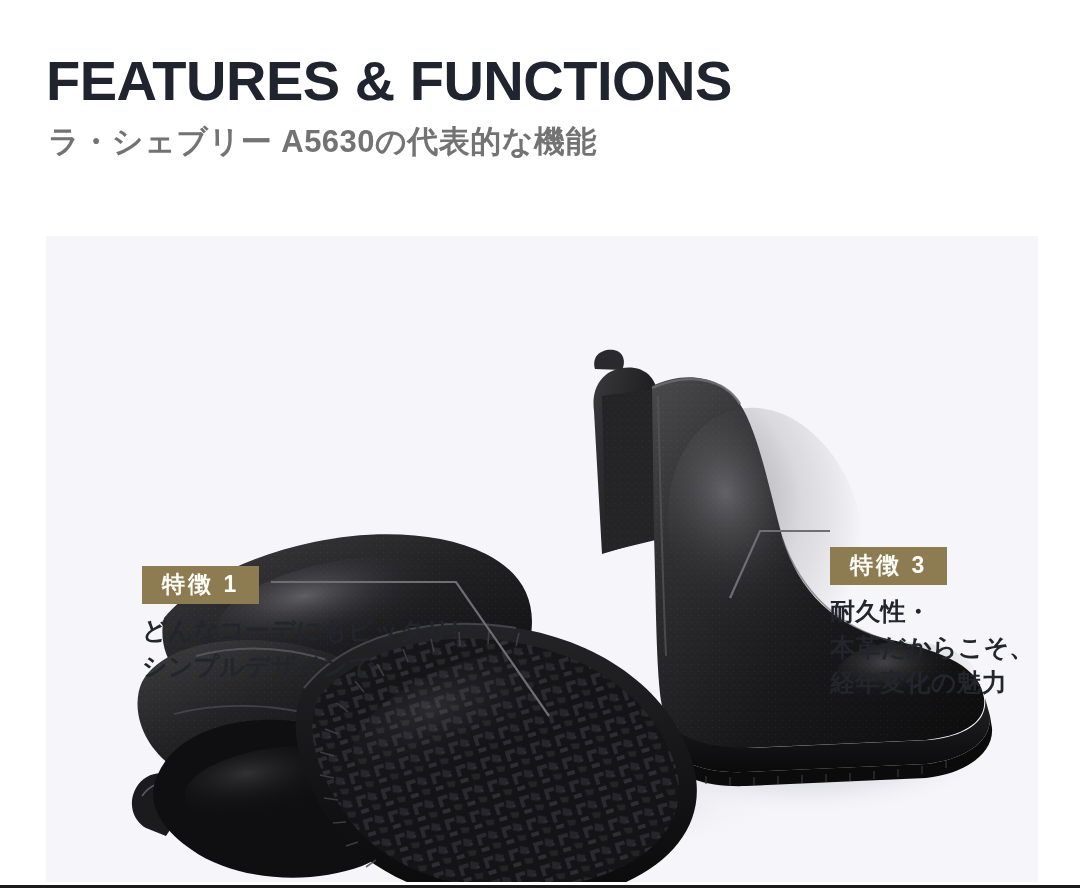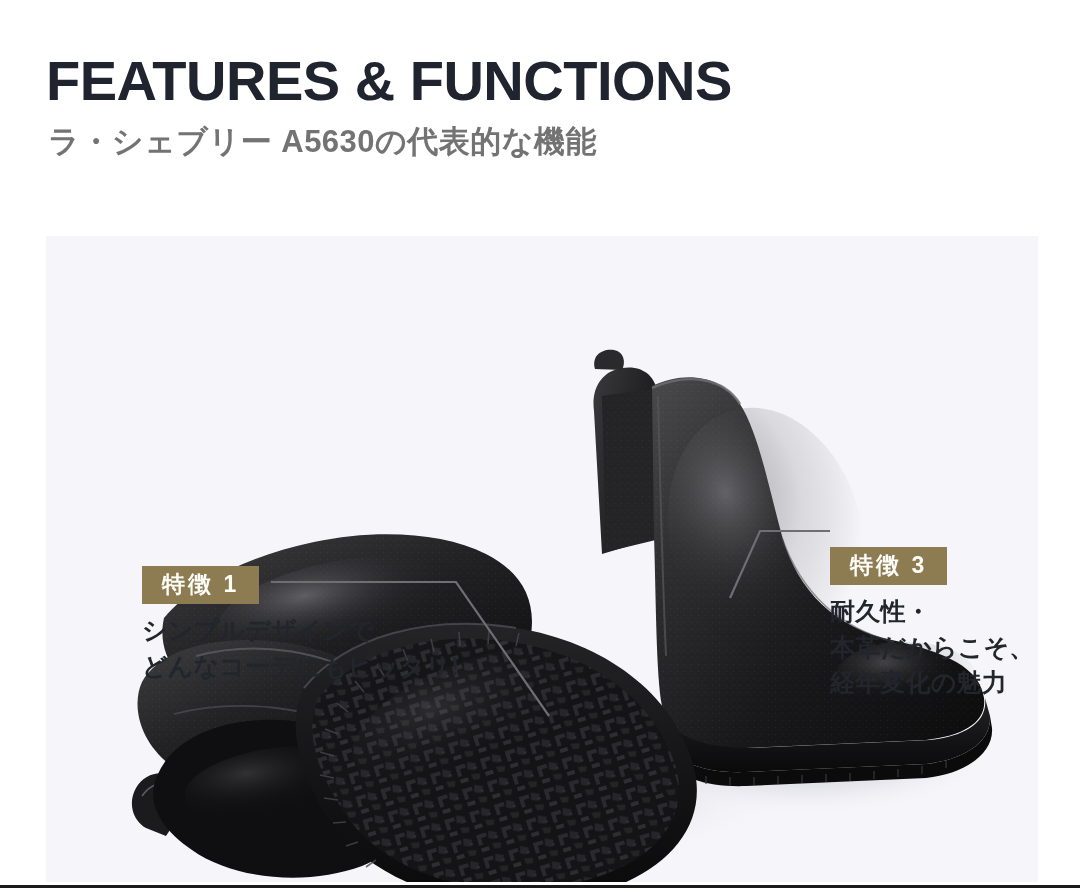--- a/index.html
+++ b/index.html
@@ -341,22 +341,22 @@
         </g>
 
         <path d="M258 452 C 300 400, 382 378, 470 392" fill="none" stroke="#5c5c63" stroke-width="2" opacity="0.6"></path>
       </g>
     </svg>
   </div>
 
   <div class="callout" id="callout-1">
     <div class="callout-badge">特徴 1</div>
     <div class="callout-body">
+      <span>どんなコーデにもピッタリ!</span>
       <span>シンプルデザインで</span>
-      <span>どんなコーデにもピッタリ!</span>
     </div>
   </div>
 
   <div class="callout" id="callout-3">
     <div class="callout-badge">特徴 3</div>
     <div class="callout-body">
       <span>耐久性・</span>
       <span>本革だからこそ、</span>
       <span>経年変化の魅力</span>
     </div>

